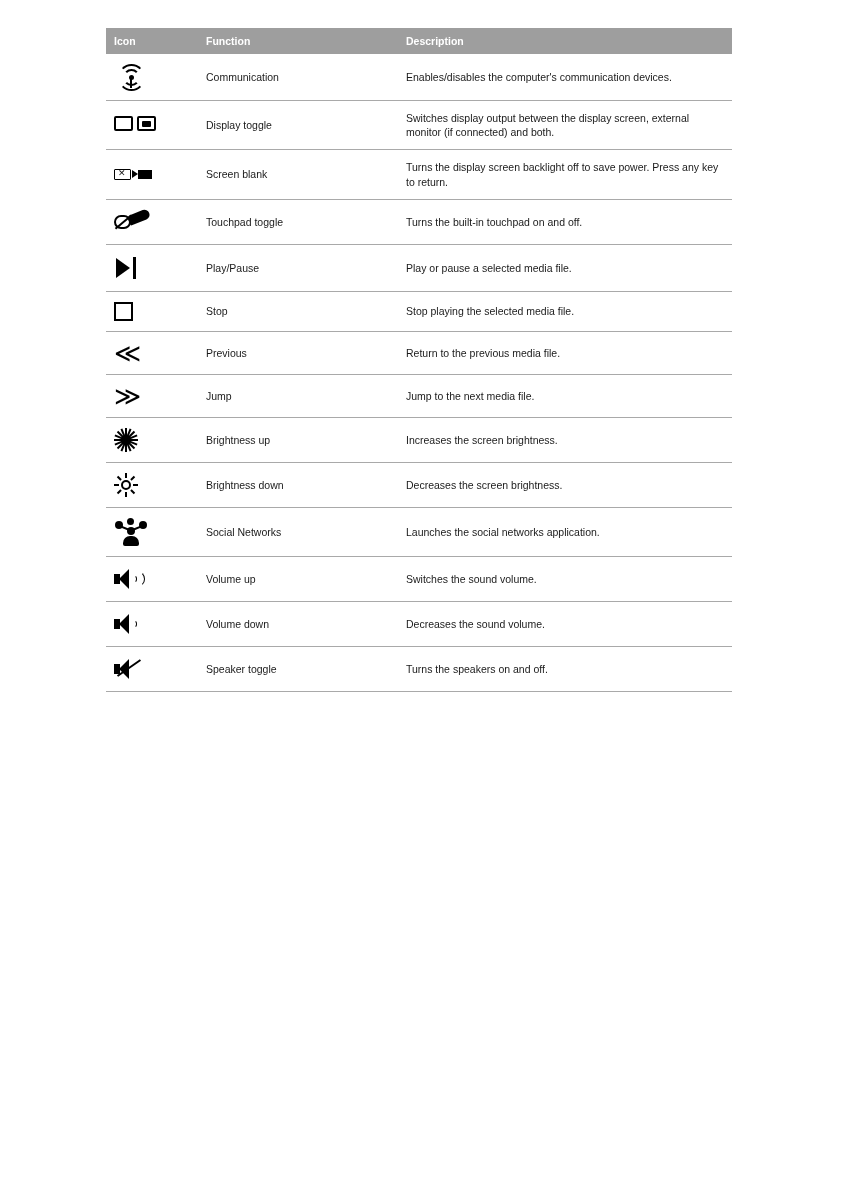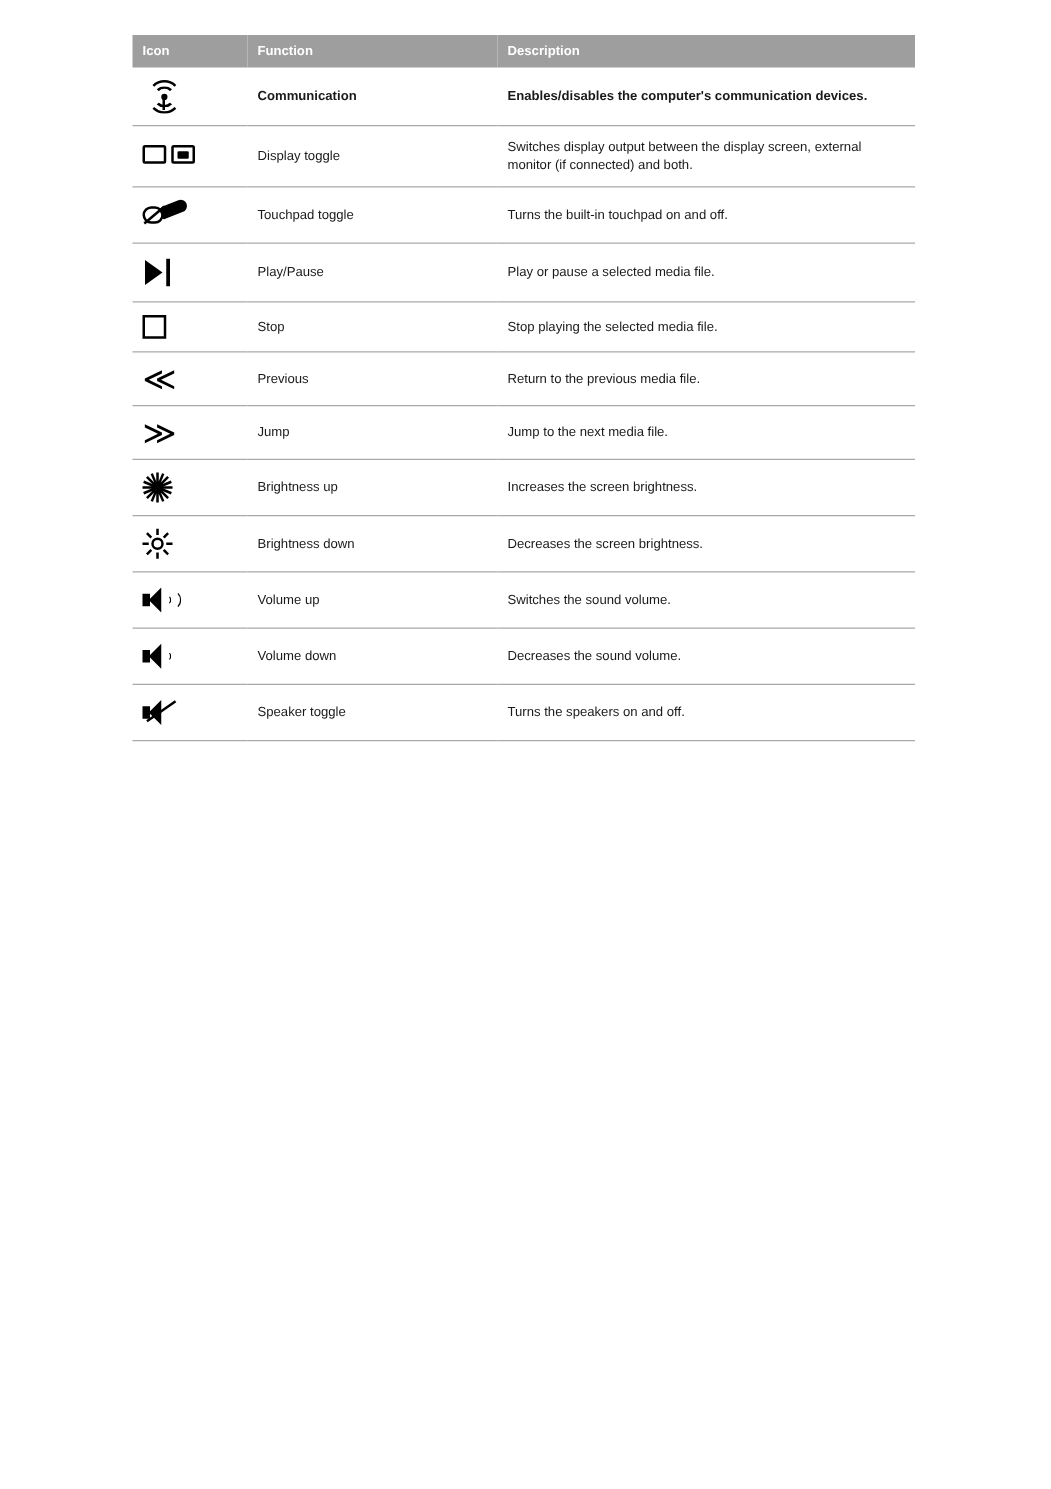--- a/index.html
+++ b/index.html
@@ -52,21 +52,20 @@
     border-bottom: 1px solid #a9a9a9;
     padding: 10px 8px;
     vertical-align: middle;
     font-size: 10.5px;
     line-height: 1.35;
     color: #1a1a1a;
   }
 
   .hotkey-table tbody tr:first-child td {
     border-top: none;
-    font-weight: bold;
   }
 
   td.icon-cell {
     text-align: left;
     padding-left: 18px;
   }
 
   .gl {
     display: inline-block;
     line-height: 1;
@@ -417,20 +416,31 @@
         <td class="icon-cell">
           <span class="gl ico-display">
             <span class="scr left"></span>
             <span class="scr right"></span>
           </span>
         </td>
         <td>Display toggle</td>
         <td>Switches display output between the display screen, external monitor (if connected) and both.</td>
       </tr>
 
+      <tr>
+        <td class="icon-cell">
+          <span class="gl ico-backlight">
+            <span class="mini"></span>
+            <span class="tri"></span>
+            <span class="blk"></span>
+          </span>
+        </td>
+        <td>Screen blank</td>
+        <td>Turns the display screen backlight off to save power. Press any key to return.</td>
+      </tr>
 
       <tr>
         <td class="icon-cell">
           <span class="gl ico-touchpad">
             <span class="pad"></span>
             <span class="slash"></span>
             <span class="finger"></span>
           </span>
         </td>
         <td>Touchpad toggle</td>
@@ -501,20 +511,35 @@
             <span class="ray d6"></span>
             <span class="ray d7"></span>
             <span class="ray d8"></span>
             <span class="core"></span>
           </span>
         </td>
         <td>Brightness down</td>
         <td>Decreases the screen brightness.</td>
       </tr>
 
+      <tr>
+        <td class="icon-cell">
+          <span class="gl ico-social">
+            <span class="link l1"></span>
+            <span class="link l2"></span>
+            <span class="node n1"></span>
+            <span class="node n2"></span>
+            <span class="node n3"></span>
+            <span class="head"></span>
+            <span class="body"></span>
+          </span>
+        </td>
+        <td>Social Networks</td>
+        <td>Launches the social networks application.</td>
+      </tr>
 
       <tr>
         <td class="icon-cell">
           <span class="gl spk">
             <span class="body"></span>
             <span class="cone"></span>
             <span class="wave w1"></span>
             <span class="wave w2"></span>
           </span>
         </td>

